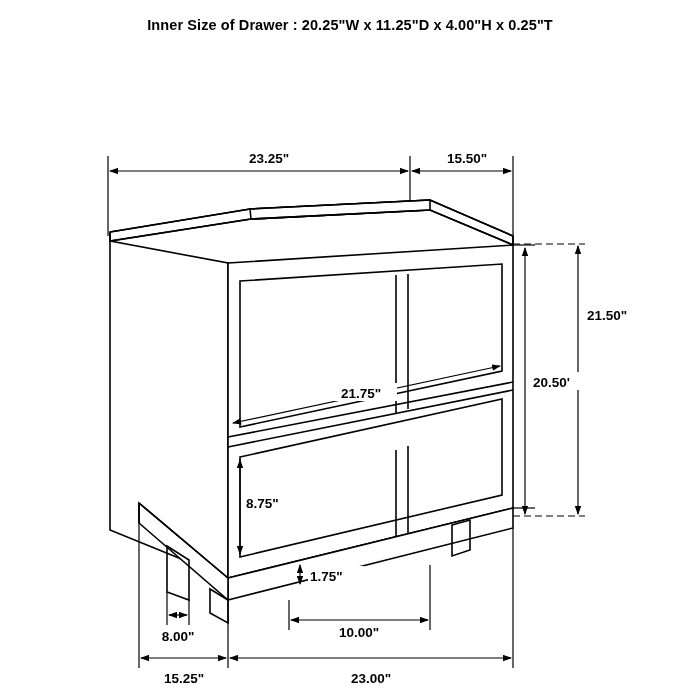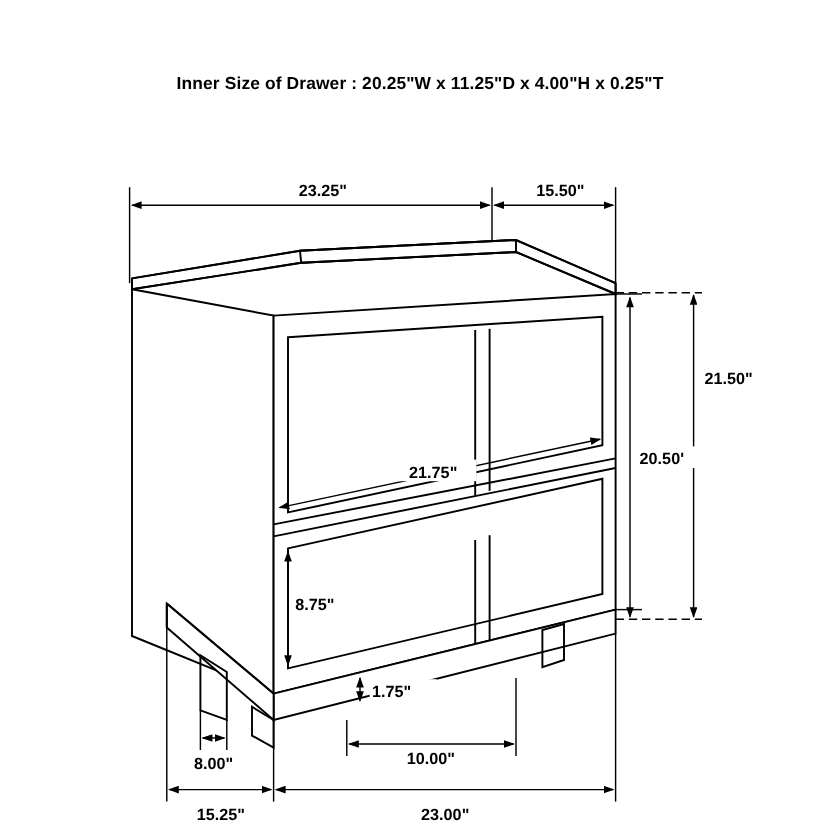--- a/index.html
+++ b/index.html
@@ -18,21 +18,20 @@
   #title {
     position: absolute;
     top: 17px;
     left: 0;
     width: 700px;
     text-align: center;
     font-size: 14.5px;
     font-weight: bold;
     color: #000000;
     letter-spacing: 0.1px;
-    margin-top: 45px;
   }
   #svg-wrap {
     position: absolute;
     top: 0;
     left: 0;
     width: 700px;
     height: 700px;
   }
   svg { display: block; }
   .dimtext {

